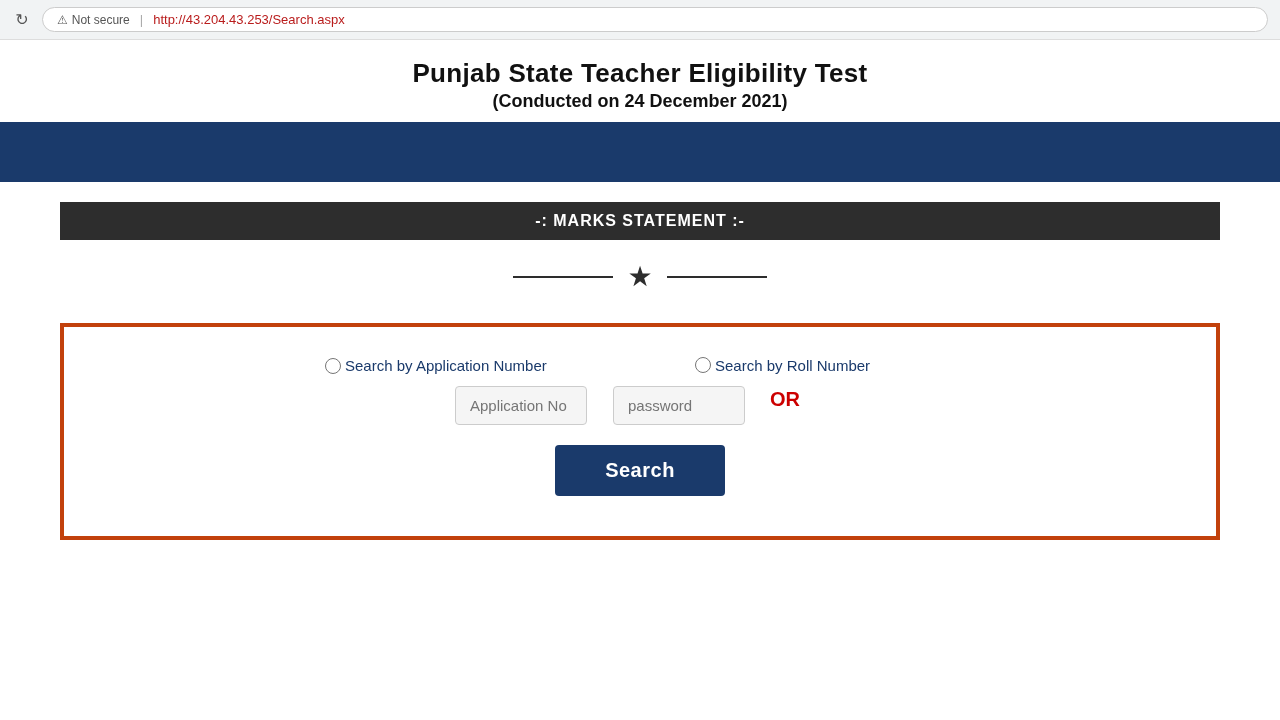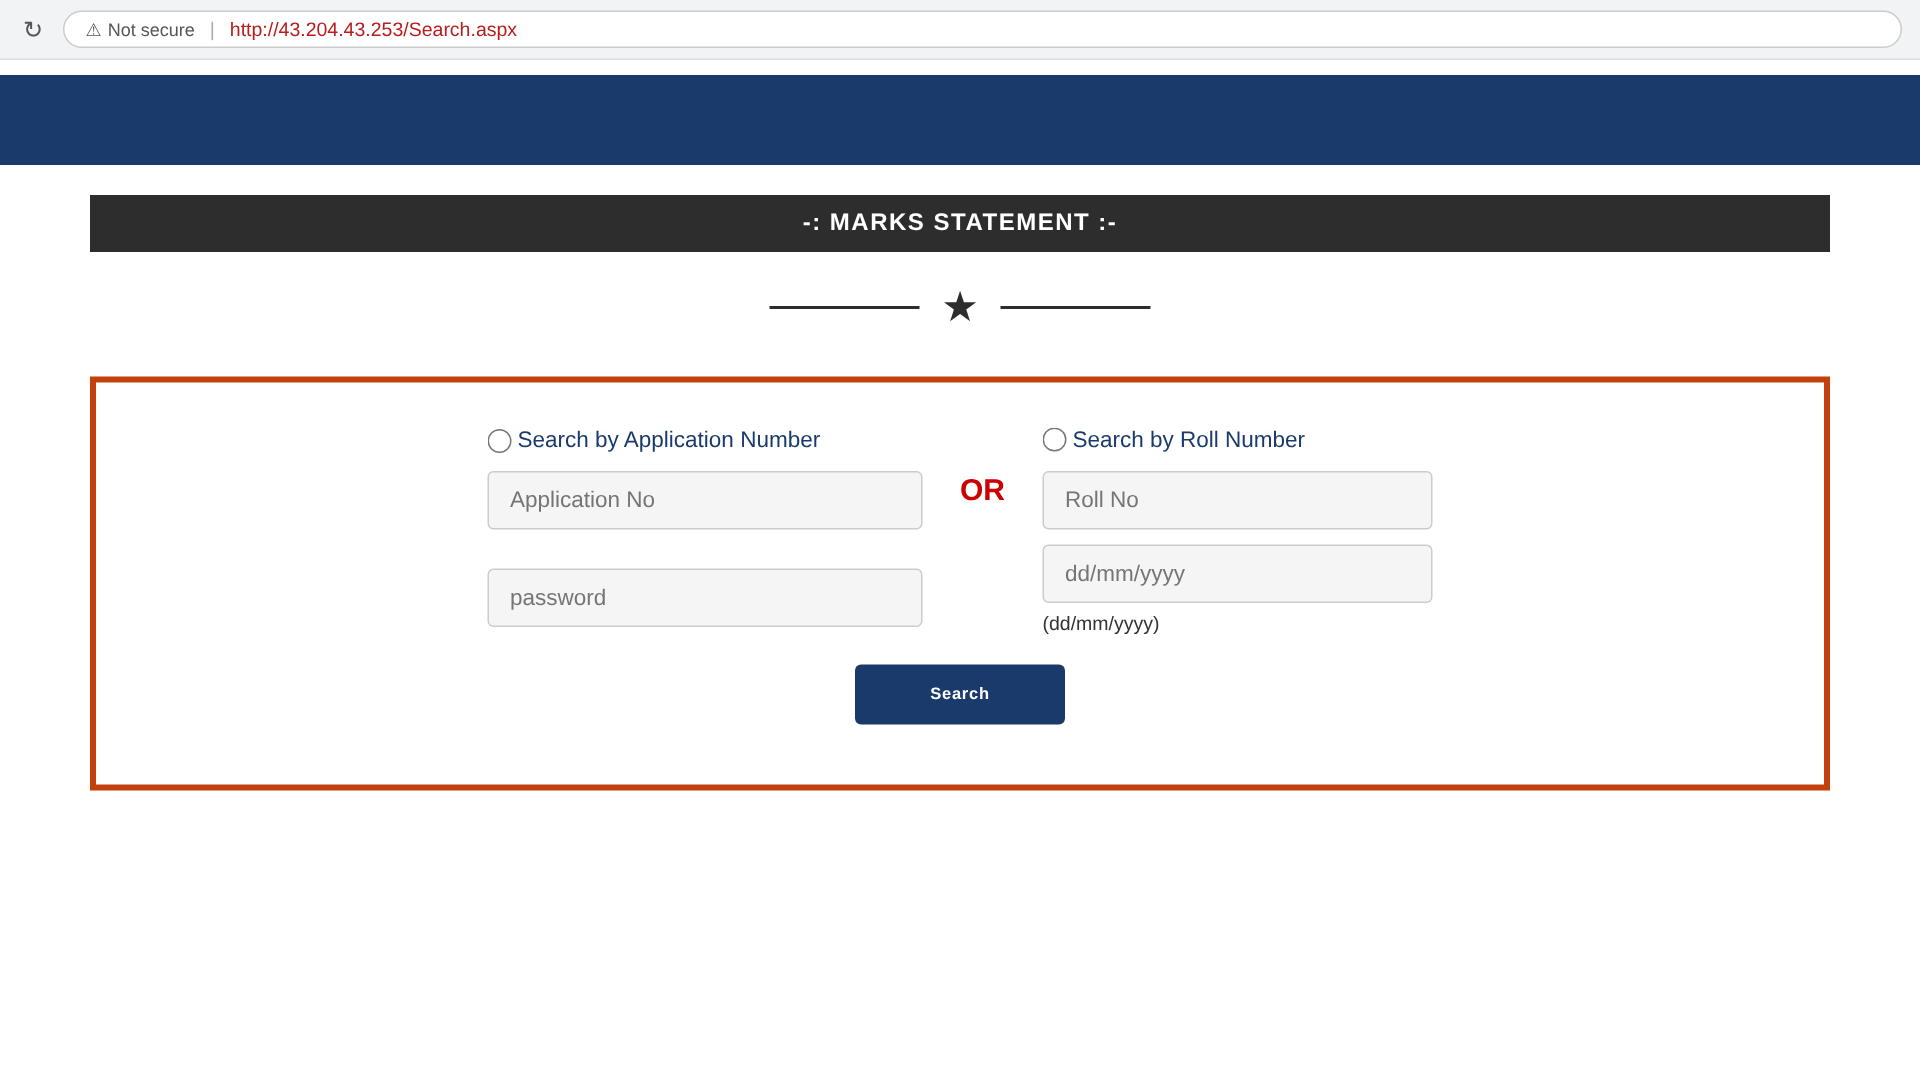--- a/index.html
+++ b/index.html
@@ -169,37 +169,37 @@
       display: flex;
       justify-content: center;
       margin-top: 20px;
     }
 
     .search-btn {
       background: #1a3a6b;
       color: #fff;
       border: none;
       padding: 14px 50px;
-      font-size: 11px;
+      font-size: 20px;
       font-weight: 600;
       border-radius: 4px;
       cursor: pointer;
       letter-spacing: 0.5px;
     }
 
     .form-row-top {
       display: flex;
       align-items: flex-start;
       justify-content: center;
       margin-bottom: 0;
     }
 
     .left-fields {
       display: flex;
-      flex-direction: column;
+      flex-direction: row;
       gap: 26px;
       width: 290px;
     }
 
     .right-fields {
       display: flex;
       flex-direction: column;
       gap: 10px;
       width: 260px;
     }
@@ -245,20 +245,24 @@
       <span>⚠</span>
       <span>Not secure</span>
     </span>
     <span class="separator">|</span>
     <span class="url">http://43.204.43.253/Search.aspx</span>
   </div>
 </div>
 
 <div class="page-content">
 
+  <div class="site-header">
+    <div class="site-title">Punjab State Teacher Eligibility Test</div>
+    <div class="site-subtitle">(Conducted on 24 December 2021)</div>
+  </div>
 
   <div class="blue-banner"></div>
 
   <div class="main-content">
 
     <div class="marks-header">-: MARKS STATEMENT :-</div>
 
     <div class="star-divider">
       <div class="line"></div>
       <div class="star">★</div>
@@ -287,25 +291,20 @@
 
         <div class="left-fields">
           <input type="text" class="text-input" placeholder="Application No" style="">
           <input type="password" class="text-input" placeholder="password" style="">
         </div>
 
         <div class="or-col">
           <span style="font-size:20px;font-weight:bold;color:#cc0000;text-align:center;">OR</span>
         </div>
 
-        <div class="right-fields">
-          <input type="text" class="text-input" placeholder="Roll No" style="">
-          <input type="text" class="text-input" placeholder="dd/mm/yyyy" style="">
-          <div class="date-hint">(dd/mm/yyyy)</div>
-        </div>
       </div>
 
       <div class="search-btn-row">
         <button class="search-btn">Search</button>
       </div>
 
     </div>
 
   </div>
 

